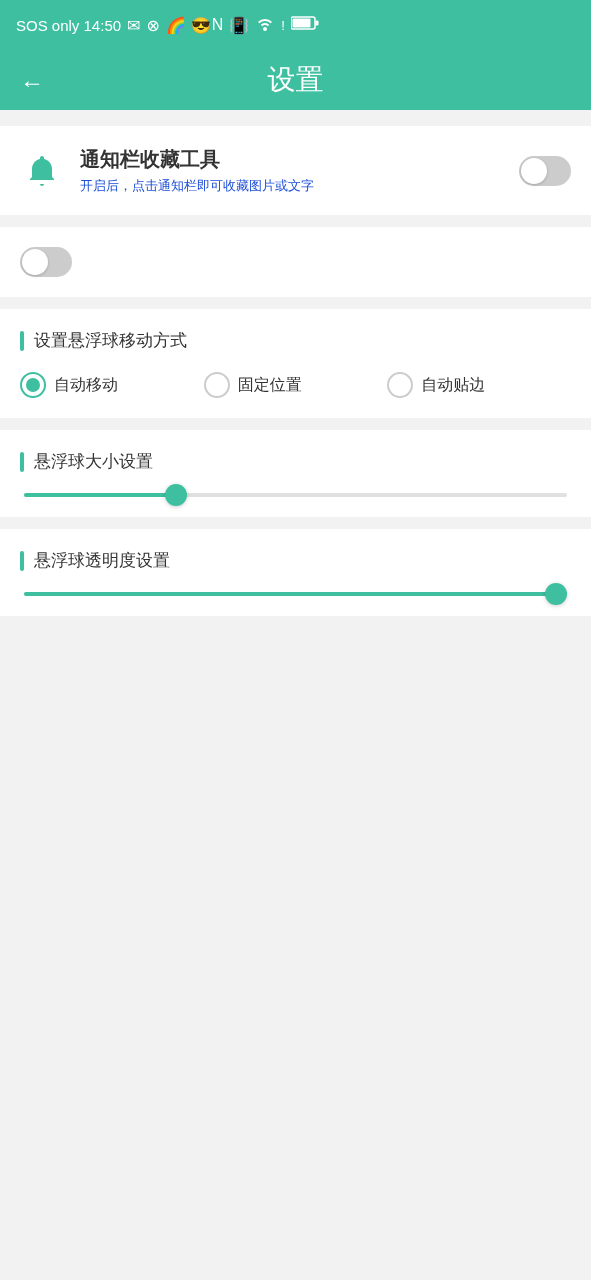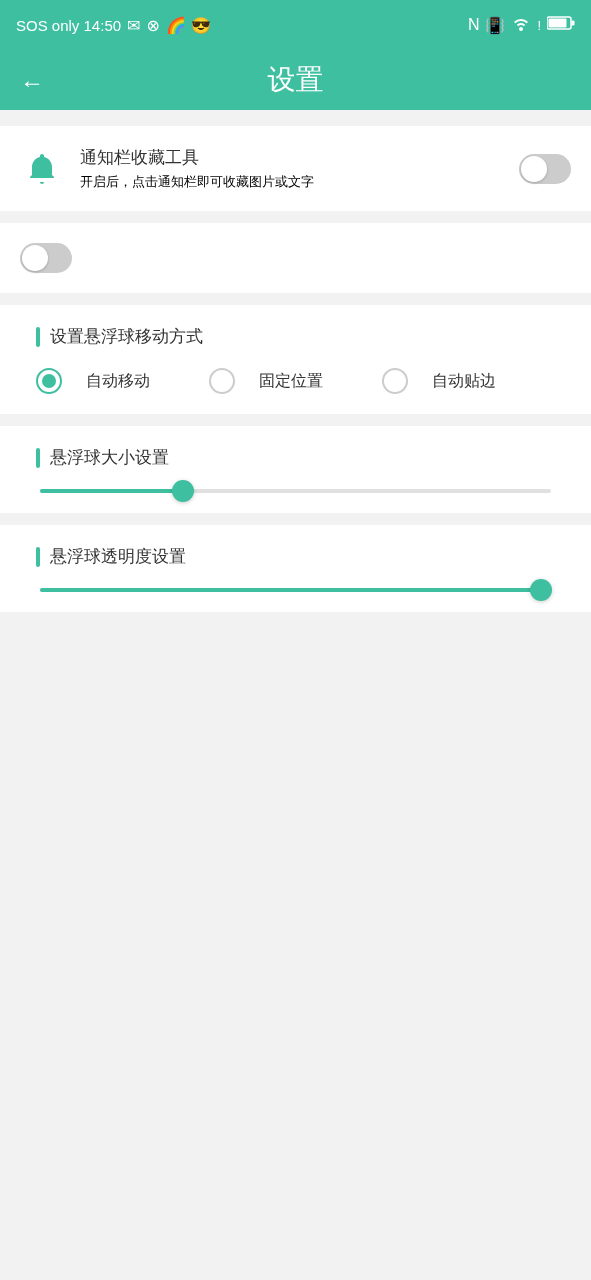--- a/index.html
+++ b/index.html
@@ -10,21 +10,20 @@
       background: #f2f2f2;
       overflow-x: hidden;
     }
 
     
     .status-bar {
       background: #3dbfa0;
       height: 50px;
       display: flex;
       align-items: center;
-      justify-content: space-between;
       padding: 0 16px;
     }
     .status-left {
       display: flex;
       align-items: center;
       gap: 6px;
       color: white;
       font-size: 15px;
       font-weight: 500;
     }
@@ -94,28 +93,28 @@
       color: #3dbfa0;
     }
     .float-ball-icon {
       width: 36px;
       height: 36px;
       background: #3dbfa0;
       border-radius: 50%;
     }
     .card-text {}
     .card-title {
-      font-size: 17px;
+      font-size: 20px;
       color: #333;
-      font-weight: 400;
+      font-weight: 700;
       margin-bottom: 4px;
     }
     .card-desc {
       font-size: 13px;
-      color: #000000;
+      color: #1d4ed8;
     }
 
     
     .toggle {
       width: 52px;
       height: 30px;
       background: #ccc;
       border-radius: 15px;
       position: relative;
       cursor: pointer;
@@ -131,21 +130,21 @@
       top: 2px;
       left: 2px;
       box-shadow: 0 1px 3px rgba(0,0,0,0.2);
       transition: left 0.2s;
     }
 
     
     .section {
       background: white;
       margin-bottom: 12px;
-      padding: 20px 36px;
+      padding: 20px 20px;
     }
     .section-header {
       display: flex;
       align-items: center;
       gap: 10px;
       margin-bottom: 20px;
     }
     .section-bar {
       width: 4px;
       height: 20px;
@@ -186,21 +185,20 @@
     }
     .radio-inner {
       width: 14px;
       height: 14px;
       border-radius: 50%;
       background: #3dbfa0;
     }
     .radio-label {
       font-size: 16px;
       color: #333;
-      margin-left: 16px;
     }
 
     
     .slider-wrap {
       padding: 0 4px;
     }
     .slider {
       width: 100%;
       height: 4px;
       background: #e0e0e0;

